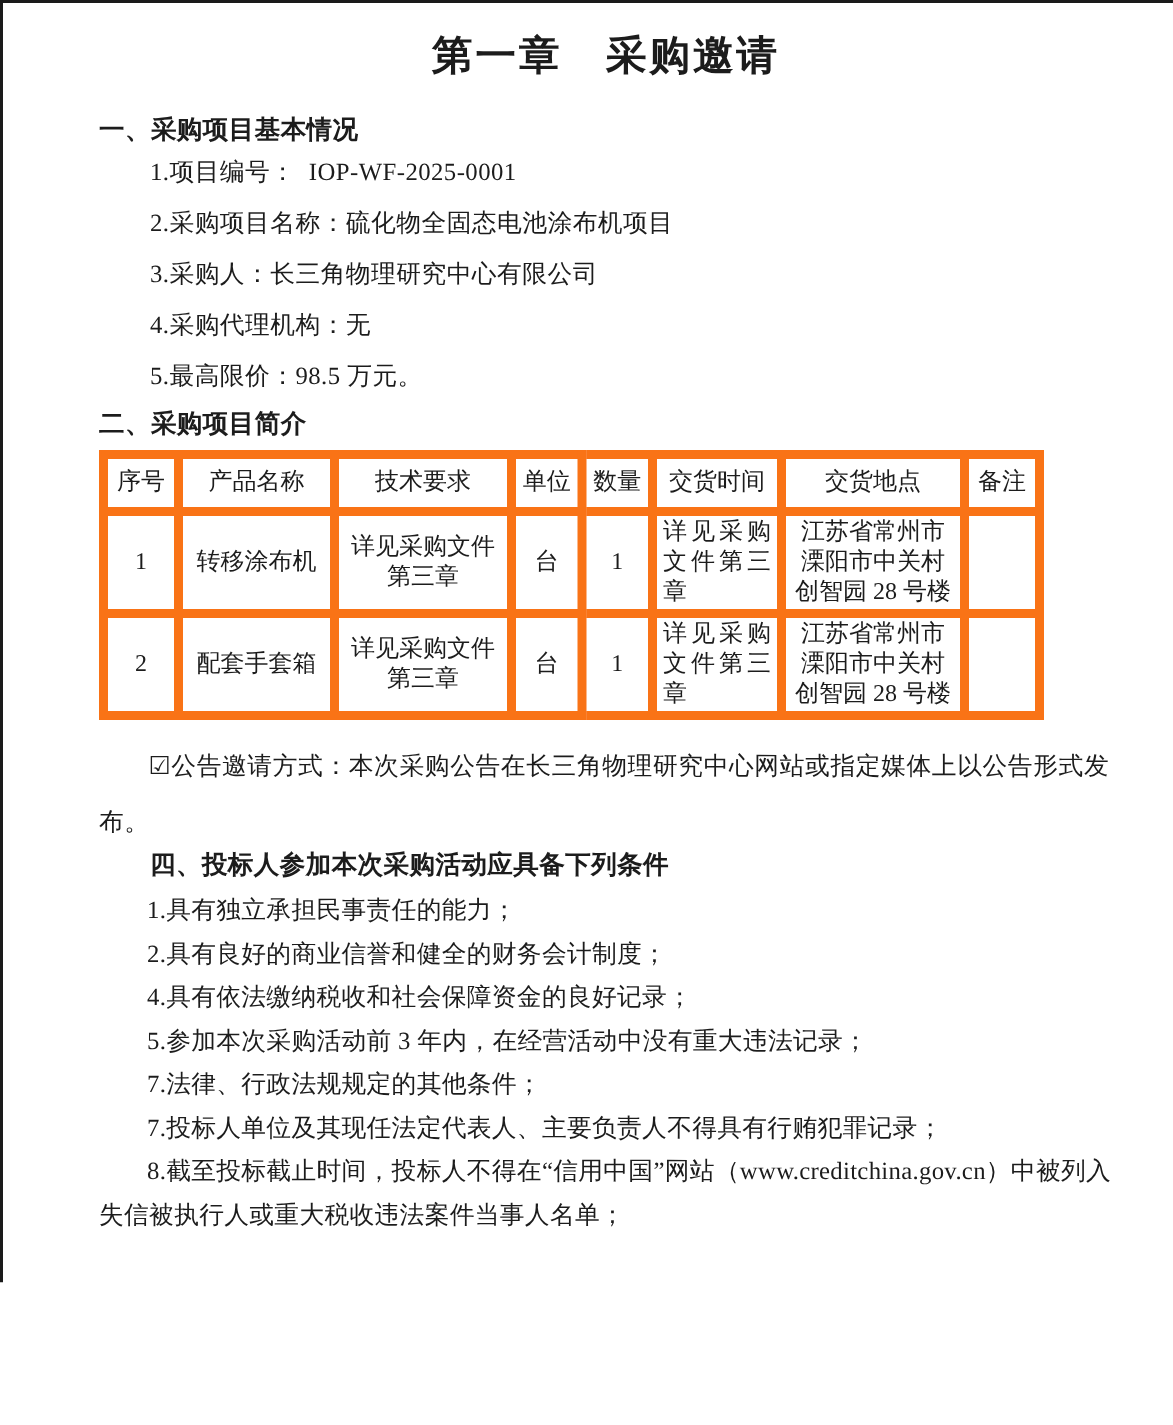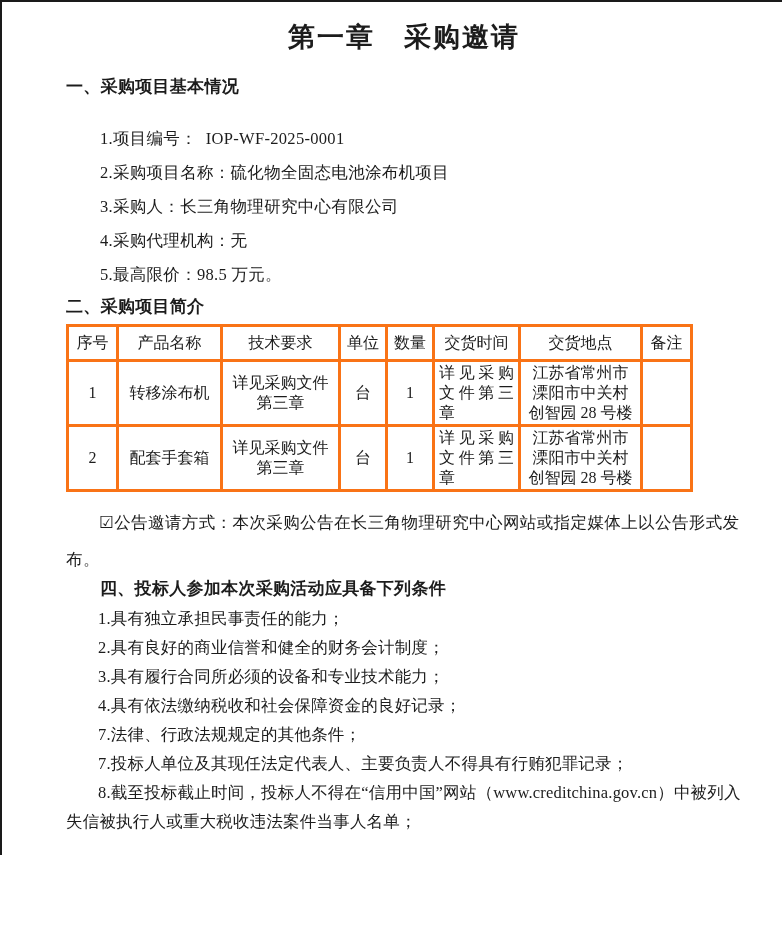--- a/index.html
+++ b/index.html
@@ -27,38 +27,38 @@
   .sec-h{
     margin:20px 0 0 0;
     font-size:17px;
     font-weight:700;
     line-height:22px;
     letter-spacing:0.3px;
   }
   .sec-h.tight{margin-top:4px;}
   .sec-h.indent{margin-left:34px;}
   .sec-h .note{font-weight:400;}
-  .s1-items{margin-top:24px;}
+  .s1-items{margin-top:0;}
   .s1-item{
     margin:0;
     font-size:16.5px;
     line-height:34px;
     text-indent:34px;
     white-space:pre-wrap;
     letter-spacing:0.3px;
   }
   table.products{
     margin-top:6px;
     border-collapse:collapse;
     table-layout:fixed;
     width:624px;
     border:2px solid #000;
   }
   table.products th, table.products td{
-    border:3px solid #f97316;
+    border:6px solid #f97316;
     font-weight:400;
     font-size:16px;
     padding:1px 4px;
     line-height:20px;
     vertical-align:middle;
     overflow:hidden;
   }
   table.products thead th{height:30px;text-align:center;padding:1px 2px;}
   td.c0,td.c1,td.c3,td.c4{text-align:center;}
   td.c2{text-align:center;}
@@ -151,20 +151,20 @@
     </tbody>
   </table>
 
 
   <p class="para">☑公告邀请方式：本次采购公告在长三角物理研究中心网站或指定媒体上以公告形式发布。</p>
 
   <h2 class="sec-h indent s4-h">四、投标人参加本次采购活动应具备下列条件</h2>
   <div class="s4-items">
     <p class="s4-item">1.具有独立承担民事责任的能力；</p>
     <p class="s4-item">2.具有良好的商业信誉和健全的财务会计制度；</p>
-    <p class="s4-item">3.具有履行合同所必须的设备和专业技术能力；</p>
     <p class="s4-item">4.具有依法缴纳税收和社会保障资金的良好记录；</p>
+    <p class="s4-item">5.参加本次采购活动前 3 年内，在经营活动中没有重大违法记录；</p>
     <p class="s4-item">7.法律、行政法规规定的其他条件；</p>
     <p class="s4-item">7.投标人单位及其现任法定代表人、主要负责人不得具有行贿犯罪记录；</p>
     <p class="s4-item">8.截至投标截止时间，投标人不得在“信用中国”网站（www.creditchina.gov.cn）中被列入失信被执行人或重大税收违法案件当事人名单；</p>
   </div>
 
 </div>
 
 </body></html>

